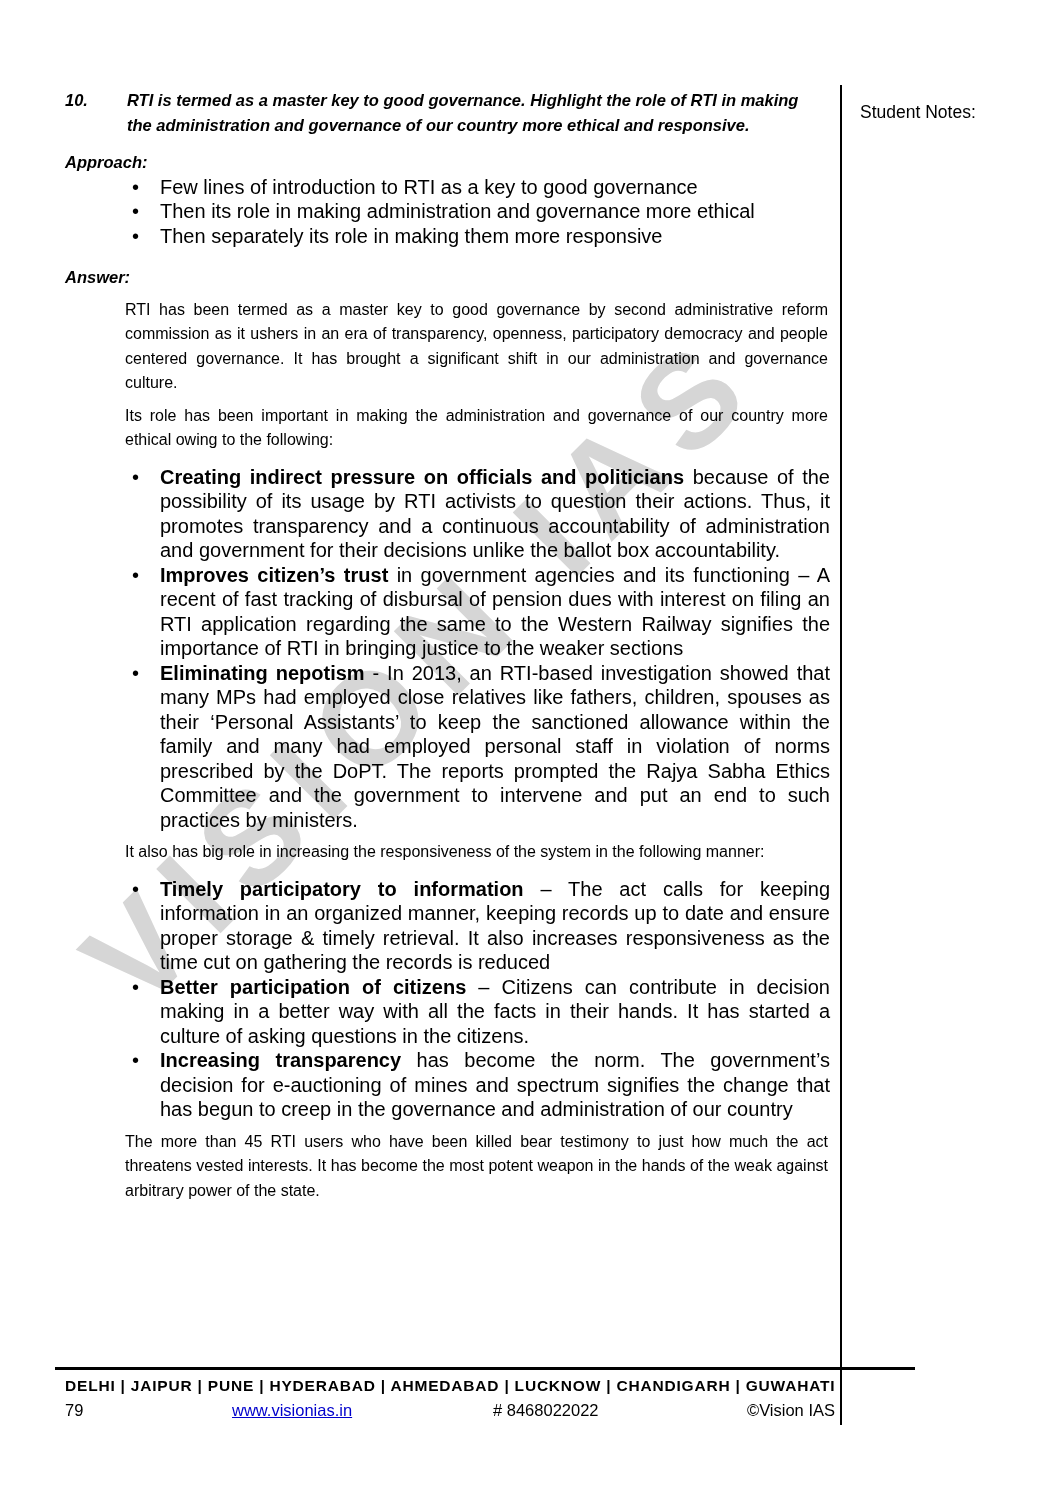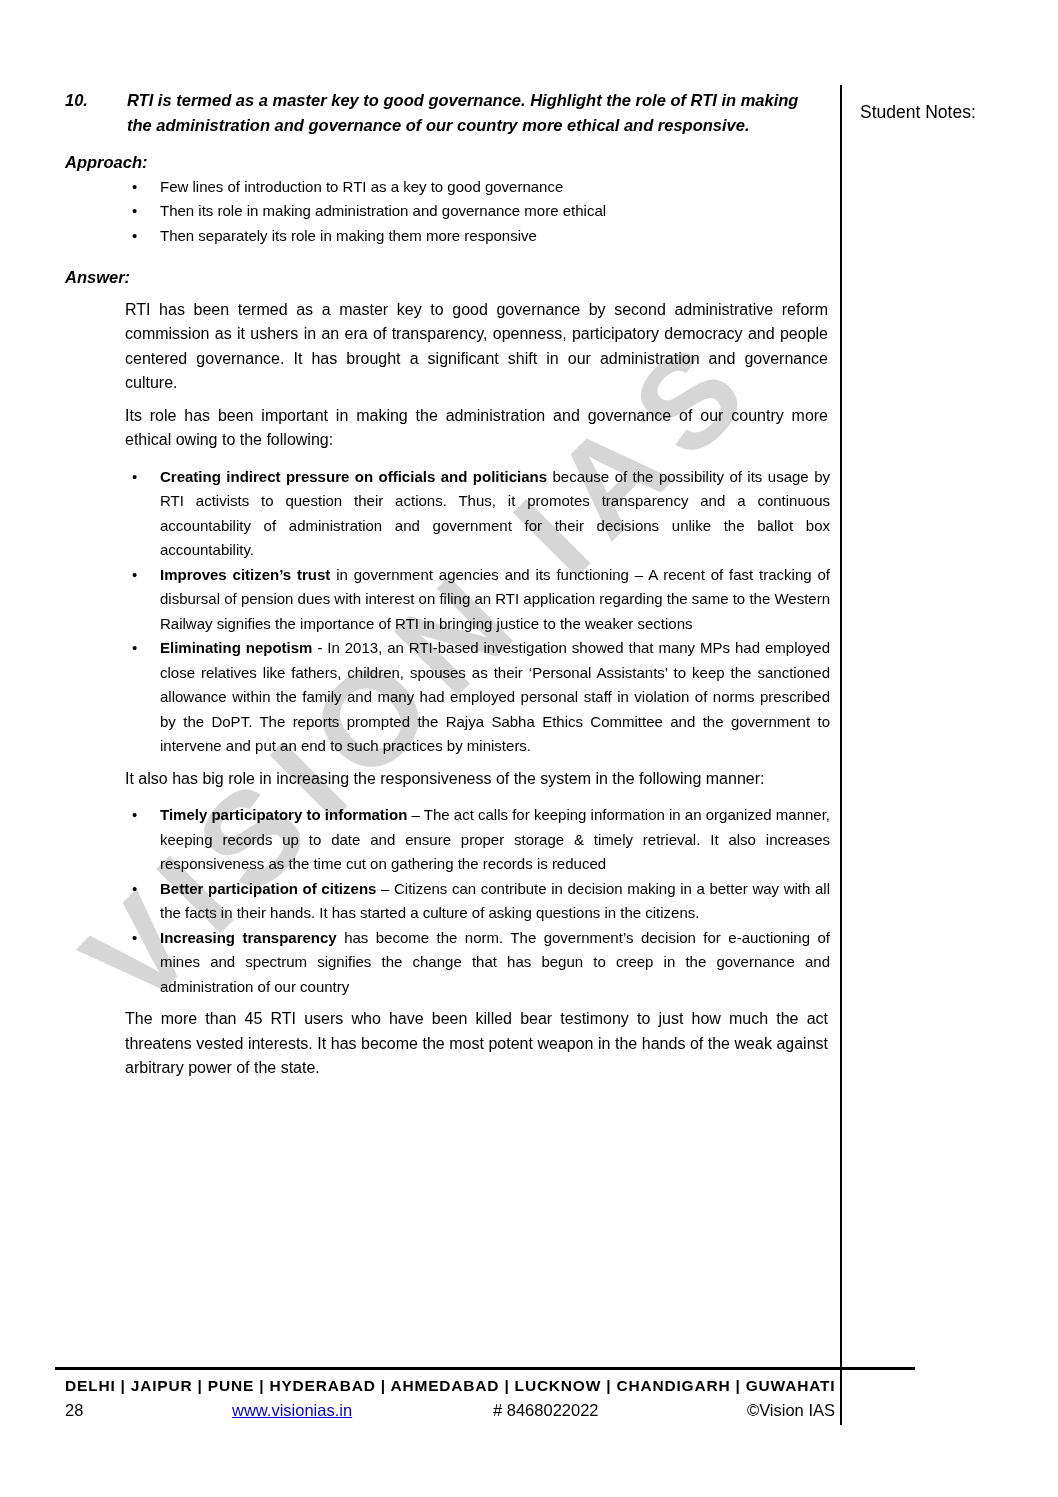--- a/index.html
+++ b/index.html
@@ -18,21 +18,21 @@
   .divider{position:absolute;left:840px;top:85px;width:2px;height:1340px;background:#000;z-index:2;}
   .student-notes{position:absolute;left:860px;top:102px;font-size:17.5px;z-index:2;}
   
   .content{position:absolute;left:65px;top:85px;width:765px;z-index:1;}
   .question{display:flex;font-weight:bold;font-style:italic;font-size:16.5px;line-height:25px;margin-top:3px;}
   .qnum{width:62px;flex:none;}
   .qtext{width:680px;}
   .h-label{font-weight:bold;font-style:italic;font-size:16.5px;line-height:24.5px;}
   .approach-label{margin-top:12px;}
   .answer-label{margin-top:17px;}
-  ul.blist{list-style:none;margin:0;padding:0;font-size:15px;line-height:24.5px;}
+  ul.blist{list-style:none;margin:0;padding:0;font-size:20px;line-height:24.5px;}
   ul.blist.spaced{margin-top:12px;}
   ul.blist li{position:relative;padding-left:95px;}
   ul.blist li::before{content:"\2022";position:absolute;left:67px;top:0;}
   ul.blist li.jli{text-align:justify;}
   p.ans{margin:8px 0 0 60px;width:703px;font-size:16px;line-height:24.5px;text-align:justify;}
   .b{font-weight:bold;}
   
   .footer-rule{position:absolute;left:55px;top:1367px;width:860px;height:3px;background:#000;z-index:2;}
   .footer-cities{position:absolute;left:65px;top:1377px;width:770px;font-size:15.5px;font-weight:bold;letter-spacing:0.8px;z-index:2;white-space:nowrap;}
   .f-item{position:absolute;top:1401px;font-size:16.5px;z-index:2;white-space:nowrap;}
@@ -85,18 +85,18 @@
       <li class="jli"><span class="b">Better participation of citizens</span><span> – Citizens can contribute in decision making in a better way with all the facts in their hands. It has started a culture of asking questions in the citizens.</span></li>
       <li class="jli"><span class="b">Increasing transparency</span><span> has become the norm. The government’s decision for e-auctioning of mines and spectrum signifies the change that has begun to creep in the governance and administration of our country</span></li>
     </ul>
 
     <p class="ans">The more than 45 RTI users who have been killed bear testimony to just how much the act threatens vested interests. It has become the most potent weapon in the hands of the weak against arbitrary power of the state.</p>
 
   </div>
 
   <div class="footer-rule"></div>
   <div class="footer-cities">DELHI | JAIPUR | PUNE | HYDERABAD | AHMEDABAD | LUCKNOW | CHANDIGARH | GUWAHATI</div>
-  <div class="f-item f-page">28</div>
+  <div class="f-item f-page">79</div>
   <a class="f-item f-web">www.visionias.in</a>
   <div class="f-item f-phone"># 8468022022</div>
   <div class="f-item f-copy">©Vision IAS</div>
 
 </div>
 
 </body></html>

